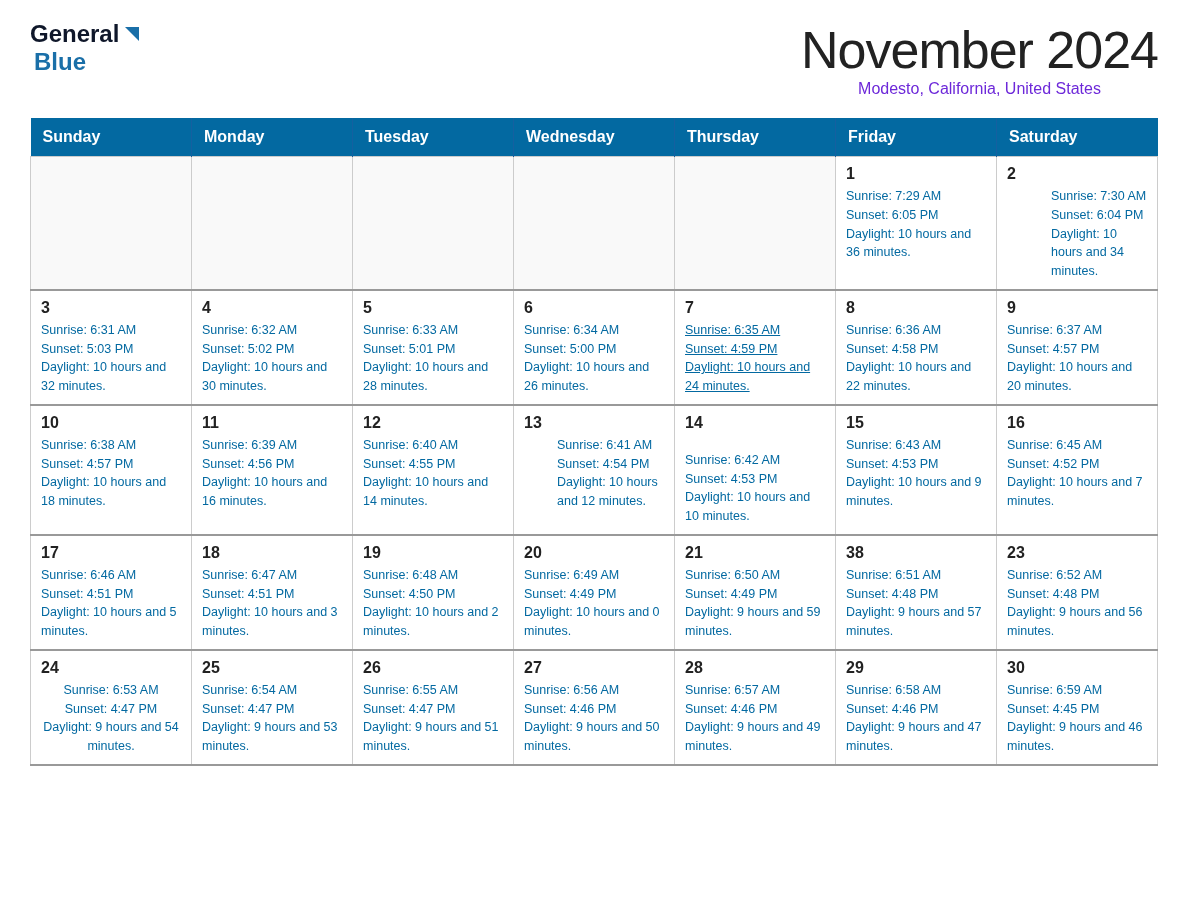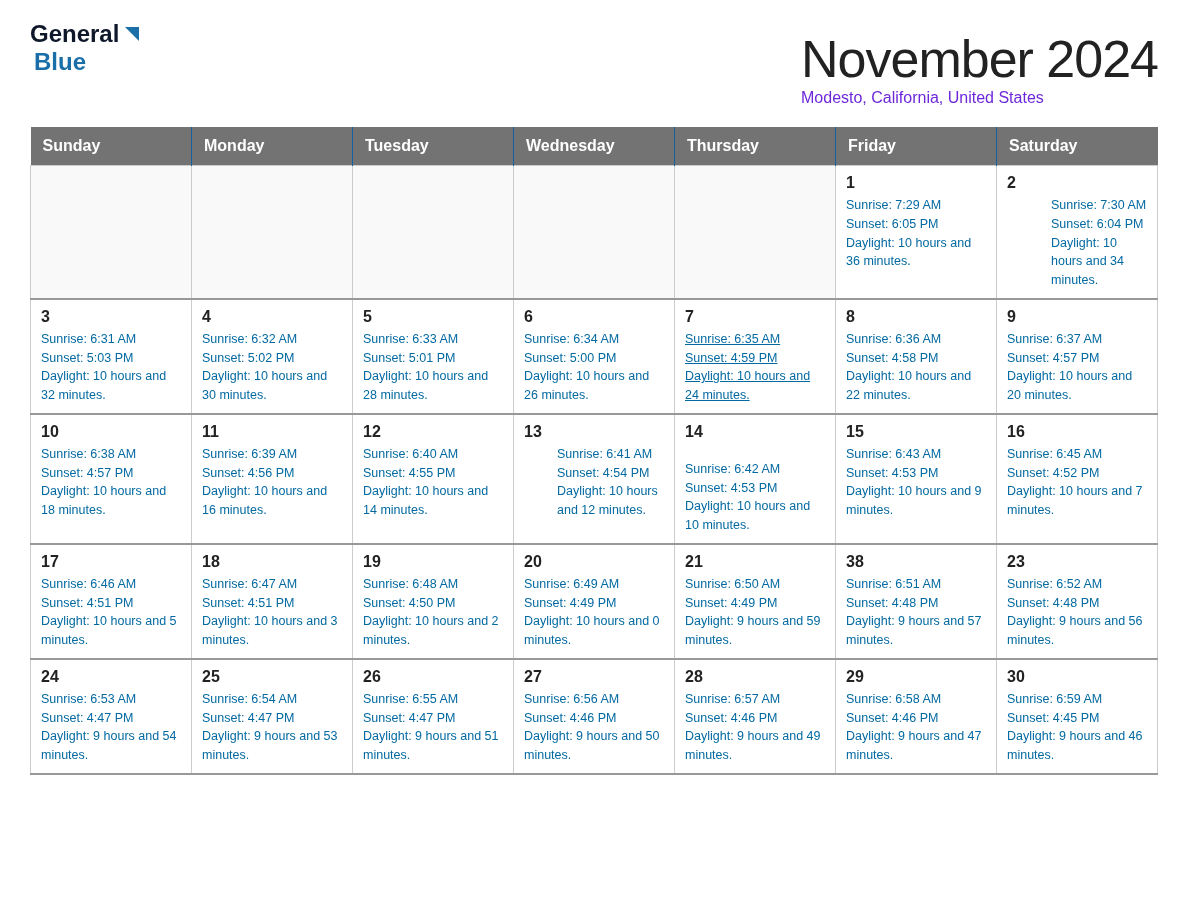--- a/index.html
+++ b/index.html
@@ -10,40 +10,39 @@
       width: 1188px;
       min-height: 918px;
     }
     .header {
       display: flex;
       justify-content: space-between;
       align-items: flex-start;
       margin-bottom: 20px;
     }
     .title-area {
-      text-align: left;
-      margin-top: 9px;
+      text-align: center;
     }
     .title-area h1 {
       font-size: 52px;
       font-weight: 300;
       color: #222;
       letter-spacing: -1px;
     }
     .title-area h2 {
       font-size: 16px;
       font-weight: 400;
       color: #6d28d9;
     }
     .calendar {
       width: 100%;
       border-collapse: collapse;
     }
     .calendar thead tr th {
-      background: #737373;
+      background: #0369a1;
       color: #fff;
       font-size: 16px;
       font-weight: 600;
       padding: 10px 12px;
       text-align: left;
       border-right: 1px solid #1560a0;
     }
     .calendar thead tr th:last-child {
       border-right: none;
     }
@@ -271,21 +270,21 @@
         <td>
           <span class="day-number">23</span>
           <div class="day-info" style="white-space: pre-line;">Sunrise: 6:52 AM
 Sunset: 4:48 PM
 Daylight: 9 hours and 56 minutes.</div>
         </td>
       </tr>
       <tr>
         <td>
           <span class="day-number">24</span>
-          <div class="day-info" style="white-space: pre-line;">Sunrise: 6:53 AM
+          <div class="day-info" style="white-space: pre-line; text-align: center;">Sunrise: 6:53 AM
 Sunset: 4:47 PM
 Daylight: 9 hours and 54 minutes.</div>
         </td>
         <td>
           <span class="day-number">25</span>
           <div class="day-info" style="white-space: pre-line;">Sunrise: 6:54 AM
 Sunset: 4:47 PM
 Daylight: 9 hours and 53 minutes.</div>
         </td>
         <td>

